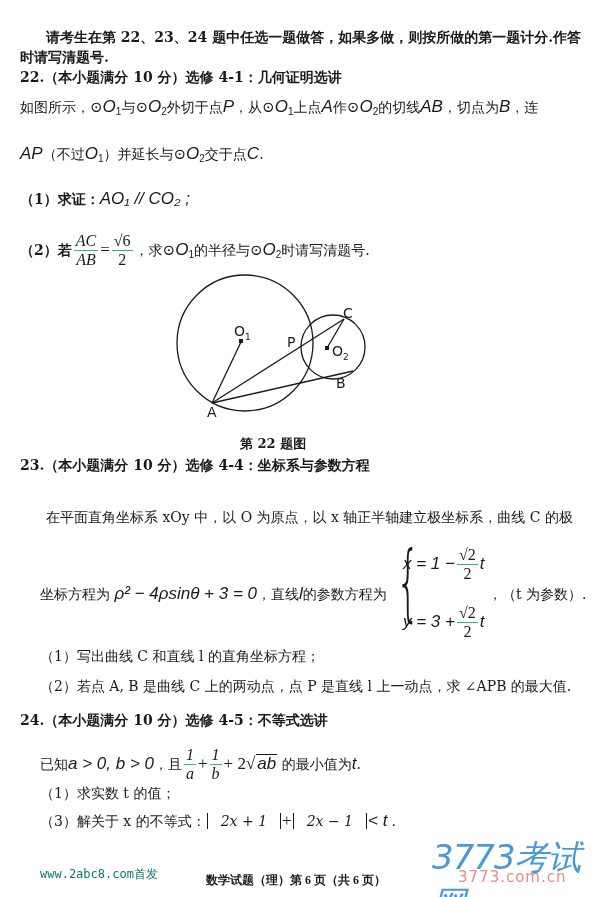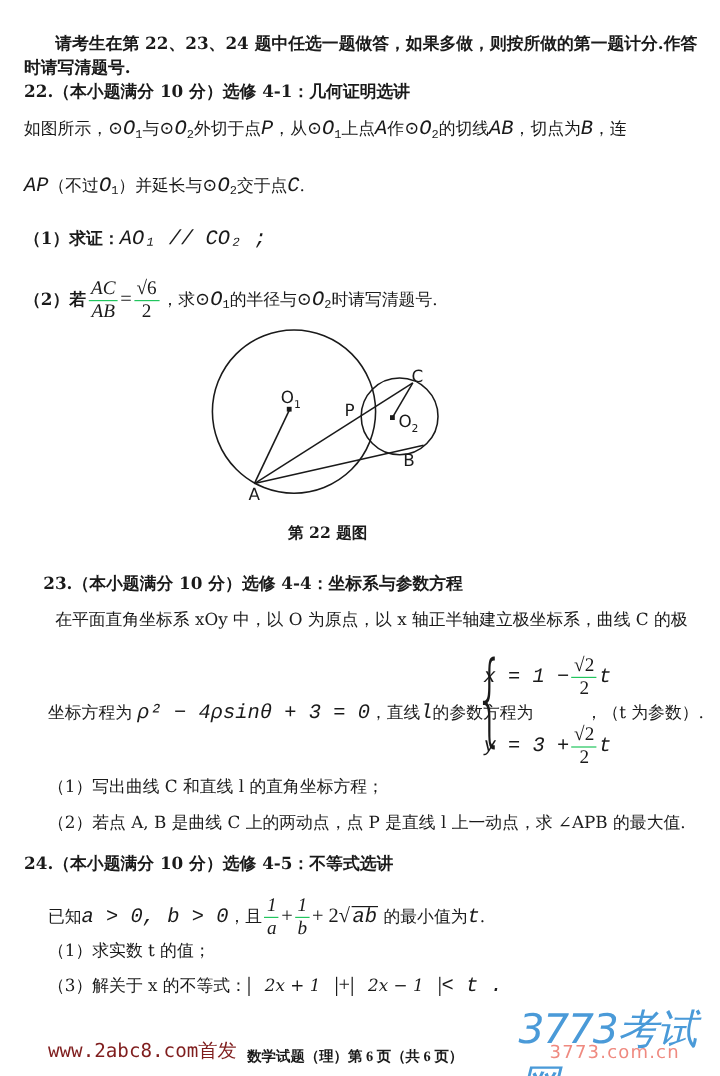--- a/index.html
+++ b/index.html
@@ -2,31 +2,31 @@
 <html><head>
 <meta charset="utf-8">
 <style>
   html, body { margin: 0; padding: 0; }
   body {
     width: 600px; height: 897px; background: #ffffff; position: relative; overflow: hidden;
     font-family: "DejaVu Serif", "Liberation Serif", serif; color: #1a1a1a;
   }
   .line { position: absolute; white-space: nowrap; font-size: 14px; line-height: 18px; }
   .bold { font-weight: bold; }
-  .m { font-family: Liberation Mono, monospace; font-style: italic; font-size: 17px; }
+  .m { font-family: Liberation Sans, sans-serif; font-style: italic; font-size: 17px; }
   .mu { font-family: "Liberation Serif", "DejaVu Serif", serif; font-size: 17px; }
   sub { font-size: 10px; vertical-align: -3px; font-style: normal; }
   .frac { display: inline-block; vertical-align: middle; text-align: center; font-family: "Liberation Serif", serif; font-size: 16px; line-height: 18px; margin: 0 2px; }
   .frac .num { display: block; border-bottom: 1px solid #22c55e; padding: 0 2px; }
   .frac .den { display: block; padding: 0 2px; }
   .sqrt { display: inline-block; border-top: 1px solid #1a1a1a; padding: 0 1px; margin-left: 1px; }
   .odot { font-style: normal; font-size: 15px; }
   .brace { position: absolute; font-family: "DejaVu Sans", sans-serif; font-size: 84px; line-height: 84px; font-weight: 100; transform: scaleX(0.45); transform-origin: left top; }
   .abs { border-left: 1px solid #1a1a1a; border-right: 1px solid #1a1a1a; padding: 0 13px; margin: 0 1px; font-style: italic; }
-  .footer-src { position: absolute; font-family: "DejaVu Sans Mono", "Liberation Mono", monospace; font-size: 16px; color: #7f1d1d; }
+  .footer-src { position: absolute; font-family: "DejaVu Sans Mono", "Liberation Mono", monospace; font-size: 12px; color: #0f766e; }
   .footer-page { position: absolute; font-size: 12px; font-weight: bold; font-family: Liberation Serif, serif; }
   .wm-big { position: absolute; font-family: "DejaVu Sans", sans-serif; font-style: italic; font-size: 34px; letter-spacing: -1px; }
   .wm-small { position: absolute; font-family: "DejaVu Sans", sans-serif; font-size: 15px; letter-spacing: 1px; }
   .fig-cap { position: absolute; font-size: 13px; font-weight: bold; }
 </style>
 </head>
 <body>
 
 <div class="line bold" style="left:46px; top:28px;">请考生在第 22、23、24 题中任选一题做答，如果多做，则按所做的第一题计分.作答</div>
 <div class="line bold" style="left:20px; top:48px;">时请写清题号.</div>
@@ -66,21 +66,21 @@
     <text x="332" y="356">O</text>
       <text x="343" y="360" font-size="9">2</text>
     <text x="287" y="347">P</text>
     <text x="343" y="318">C</text>
     <text x="336" y="388">B</text>
     <text x="207" y="417">A</text>
   </g>
 </svg>
 <div class="fig-cap" style="left:240px; top:435px;">第 22 题图</div>
 
-<div class="line bold" style="left:20px; top:478px;margin-left:16px;">23.（本小题满分 10 分）选修 4-4：坐标系与参数方程</div>
+<div class="line bold" style="left:20px; top:456px;">23.（本小题满分 10 分）选修 4-4：坐标系与参数方程</div>
 <div class="line" style="left:46px; top:508px;">在平面直角坐标系 xOy 中，以 O 为原点，以 x 轴正半轴建立极坐标系，曲线 C 的极</div>
 
 <div class="line" style="left:40px; top:585px;">
   <span>坐标方程为</span> <span class="m">ρ² − 4ρsinθ + 3 = 0</span><span>，直线</span><span class="m">l</span><span>的参数方程为</span>
 </div>
 <div class="brace" style="left:396px; top:540px;">{</div>
 <div class="line" style="left:403px; top:546px;">
   <span class="m">x = 1 −</span><span class="frac"><span class="num">√2</span><span class="den">2</span></span><span class="m">t</span>
 </div>
 <div class="line" style="left:403px; top:604px;">

